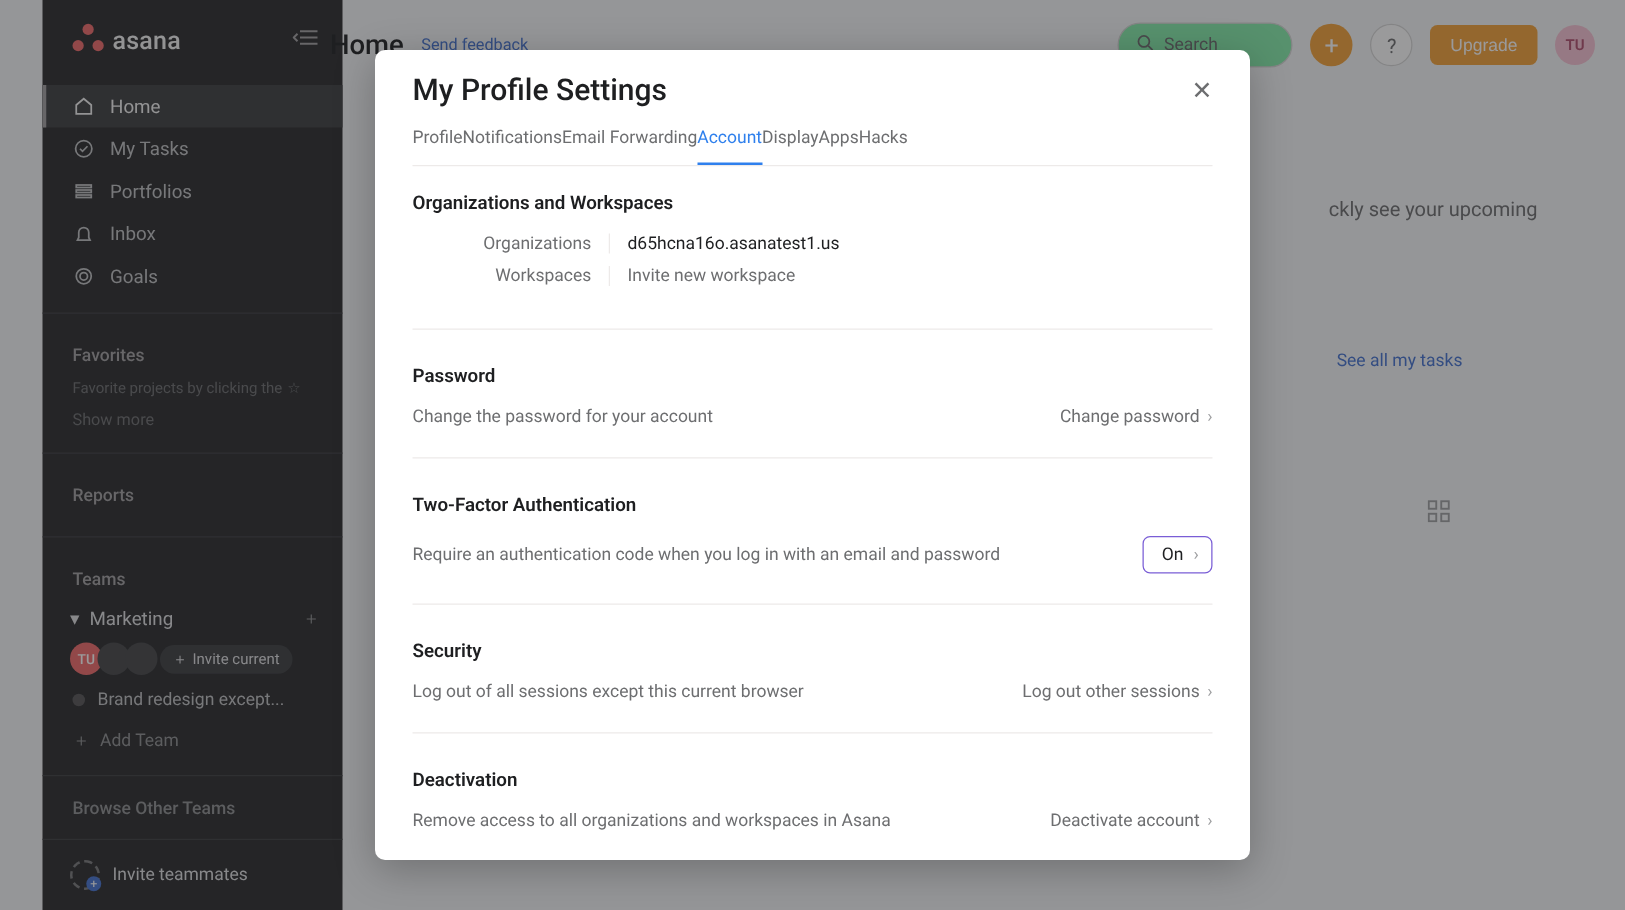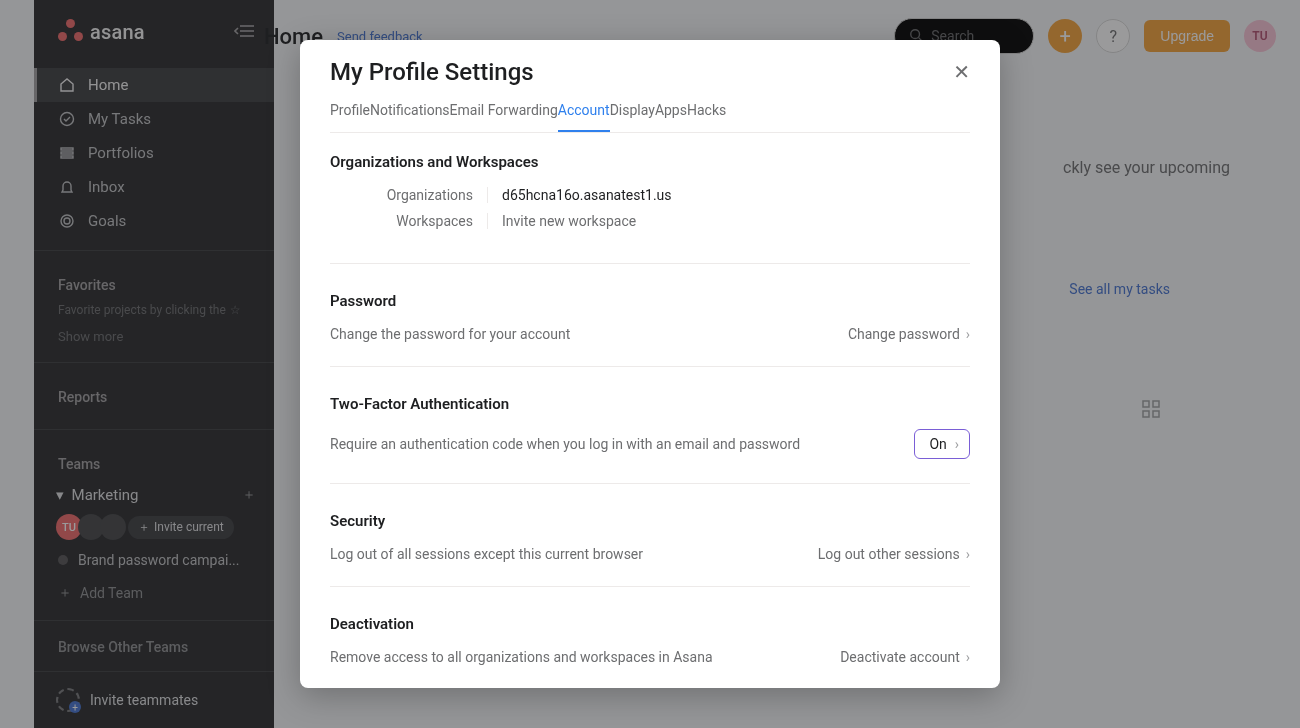--- a/index.html
+++ b/index.html
@@ -87,21 +87,21 @@
   .top-row {
     display:flex; align-items:center; gap:14px;
     padding: 18px 24px;
   }
   .page-title { font-size:22px; font-weight:500; color:#1e1f21; }
   .feedback-link { font-size:13px; color:#4573d1; }
   .header-right { margin-left:auto; display:flex; align-items:center; gap:14px;}
   .search-box {
     display:flex; align-items:center; gap:8px;
     width:140px; height:36px; border:1px solid #d8d8d8; border-radius:18px;
-    padding:0 14px; color:#6d6e70; font-size:14px; background:#000000;
+    padding:0 14px; color:#6d6e70; font-size:14px; background:#86efac;
   }
   .round-btn { width:34px; height:34px; border-radius:50%; display:flex; align-items:center; justify-content:center;}
   .btn-orange { background:#f5a33a; color:#fff; font-size:20px; font-weight:400;}
   .btn-help { background:#fff; border:1px solid #d8d8d8; color:#6d6e70;}
   .upgrade-btn { background:#f5a33a; color:#fff; border:none; border-radius:6px; padding:8px 16px; font-size:14px; font-weight:500;}
   .avatar-top { width:32px; height:32px; border-radius:50%; background:#f8c3d5; color:#b14f6f; display:flex; align-items:center; justify-content:center; font-size:12px; font-weight:600;}
   .body-hint { position:absolute; right:70px; top:158px; color:#6d6e70; font-size:16px; text-align:right; }
   .see-all { position:absolute; right:130px; top:281px; color:#4573d1; font-size:14px; }
   .grid-icon { position:absolute; right:140px; top:400px; color:#9fa0a2;}
 
@@ -235,21 +235,21 @@
     <span class="avatar-sm av-pink">TU</span>
     <span class="avatar-sm av-dark"></span>
     <span class="avatar-sm av-dark"></span>
     <span class="invite-btn">
       <span>＋</span>
       <span>Invite current</span>
     </span>
   </div>
   <div class="project-row">
     <span class="proj-dot"></span>
-    <span>Brand password campai...</span>
+    <span>Brand redesign except...</span>
   </div>
   <div class="add-team">
     <span>＋</span>
     <span>Add Team</span>
   </div>
   <div class="separator"></div>
   <div class="section-hdr" style="padding-top:10px; color:#8f9092">Browse Other Teams</div>
 
   <div class="sidebar-footer">
     <div class="invite-teammates">

